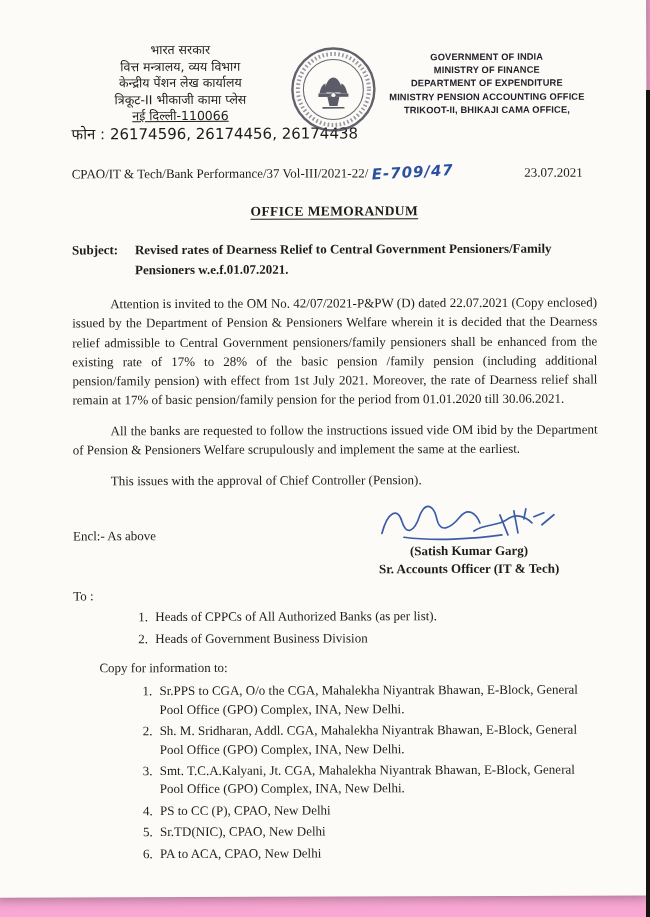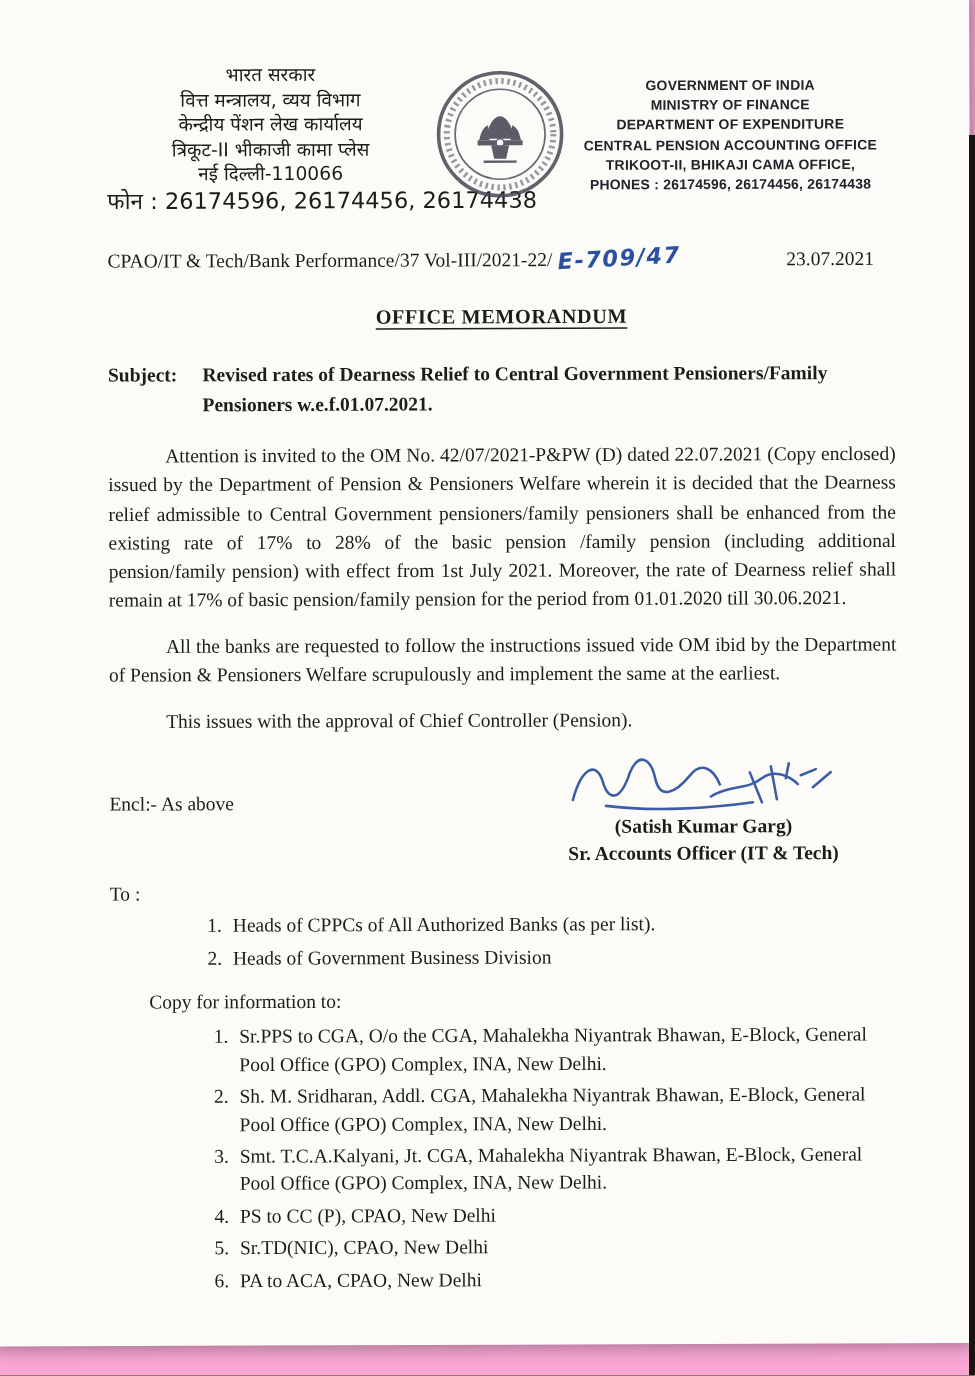--- a/index.html
+++ b/index.html
@@ -7,21 +7,21 @@
         font-family:"Liberation Serif",serif;color:#1d1c1a;}
   .paper{position:absolute;top:-6px;left:-8px;width:655px;height:903px;background:#fcfbf8;
          transform:rotate(-0.2deg);transform-origin:30% 30%;
          box-shadow:0 0 14px rgba(0,0,0,.45);
          padding:48px 50px 0 80px;box-sizing:border-box;}
   
   .letterhead{display:flex;align-items:flex-start;justify-content:space-between;}
   .hindi-block{width:218px;text-align:center;font-size:12.5px;line-height:1.32;
                font-family:"DejaVu Sans",sans-serif;}
   .hindi-block .ln{white-space:nowrap;}
-  .hindi-block .u{}
+  .hindi-block .u{text-decoration:underline;}
   .emblem-wrap{width:92px;display:flex;justify-content:center;margin-top:4px;}
   .english-block{width:250px;text-align:center;font-family:"Liberation Sans",sans-serif;
                  font-weight:bold;font-size:9.3px;line-height:1.42;letter-spacing:.15px;
                  color:#23222a;margin-top:10px;}
   
   .ref-row{display:flex;align-items:baseline;margin-top:20px;font-size:13px;}
   .ref-number{white-space:nowrap;}
   .hand{font-family:"DejaVu Sans",sans-serif;font-style:italic;font-weight:bold;
         color:#2b50a0;font-size:15px;transform:rotate(-3deg);display:inline-block;
         margin-left:3px;letter-spacing:1px;}
@@ -89,23 +89,22 @@
             <path d="M38 51.4 l12 0 l-2 9 l-8 0 z"></path>
             <rect x="33" y="61.5" width="22" height="1.6"></rect>
           </g>
         </svg>
       </div>
 
       <div class="english-block">
         <div>GOVERNMENT OF INDIA</div>
         <div>MINISTRY OF FINANCE</div>
         <div>DEPARTMENT OF EXPENDITURE</div>
-        <div>CENTRAL PENSION ACCOUNTING OFFICE</div>
+        <div>MINISTRY PENSION ACCOUNTING OFFICE</div>
         <div>TRIKOOT-II, BHIKAJI CAMA OFFICE,</div>
-        <div>PHONES : 26174596, 26174456, 26174438</div>
       </div>
     </div>
 
     <div class="ref-row">
       <span class="ref-number">CPAO/IT &amp; Tech/Bank Performance/37 Vol-III/2021-22/</span>
       <span class="hand">E-709/47</span>
       <span class="ref-spacer"></span>
       <span class="ref-date">23.07.2021</span>
     </div>
 

